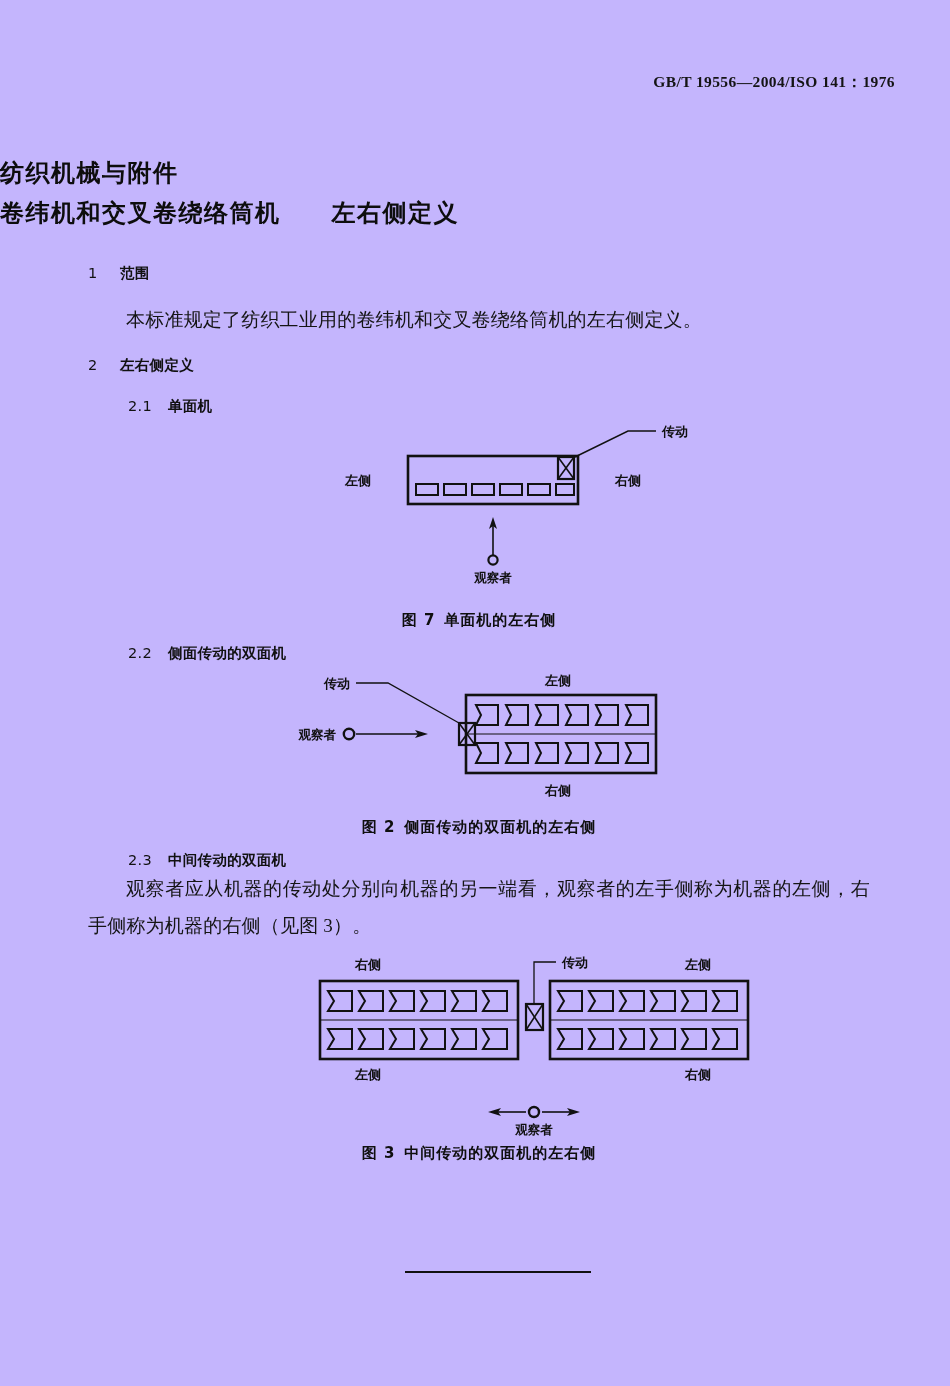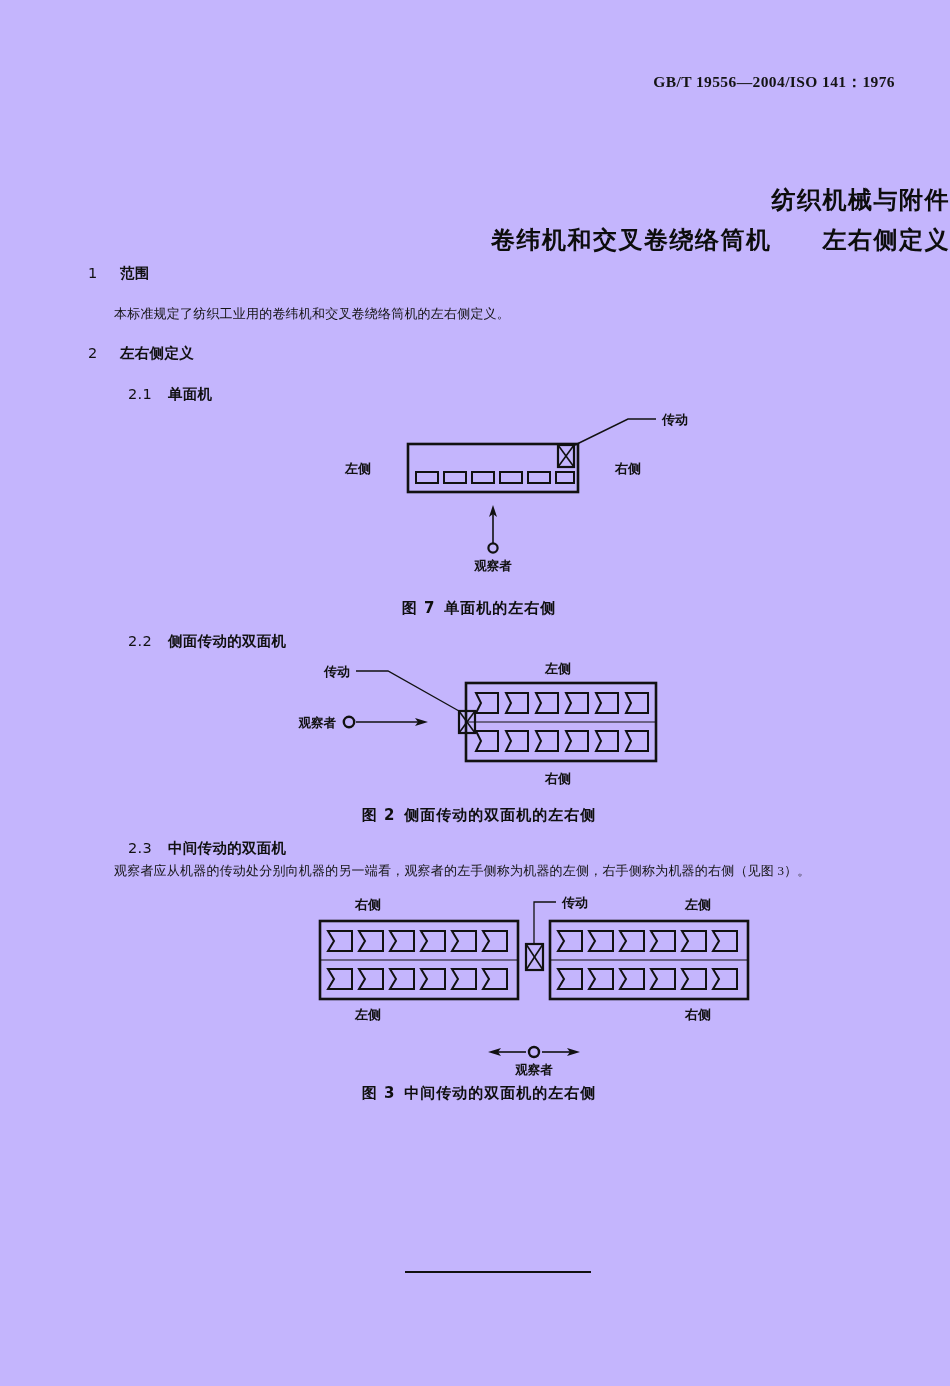--- a/index.html
+++ b/index.html
@@ -35,22 +35,21 @@
     color: #141414;
     white-space: nowrap;
   }
 
   
   .title-block {
     position: absolute;
     top: 158px;
     left: 0;
     width: 950px;
-    text-align: right;
-    margin-top: 27px;
+    text-align: left;
   }
   .title-line1 {
     font-family: "DejaVu Sans", "Liberation Sans", sans-serif;
     font-size: 24px;
     font-weight: bold;
     letter-spacing: 1.5px;
     color: #0d0d0d;
     line-height: 1.32;
   }
   .title-line2 {
@@ -83,21 +82,21 @@
     min-width: 32px;
     font-weight: normal;
   }
   .clause-head.sub .num {
     min-width: 40px;
     font-weight: normal;
     margin-left: 40px;
   }
   .para {
     font-family: "Liberation Serif", "DejaVu Serif", serif;
-    font-size: 13px;
+    font-size: 19px;
     line-height: 1.95;
     color: #151515;
     text-align: justify;
     text-justify: inter-character;
     margin: 0;
     letter-spacing: 0.2px;
   }
   .para.indent {
     text-indent: 2em;
   }

